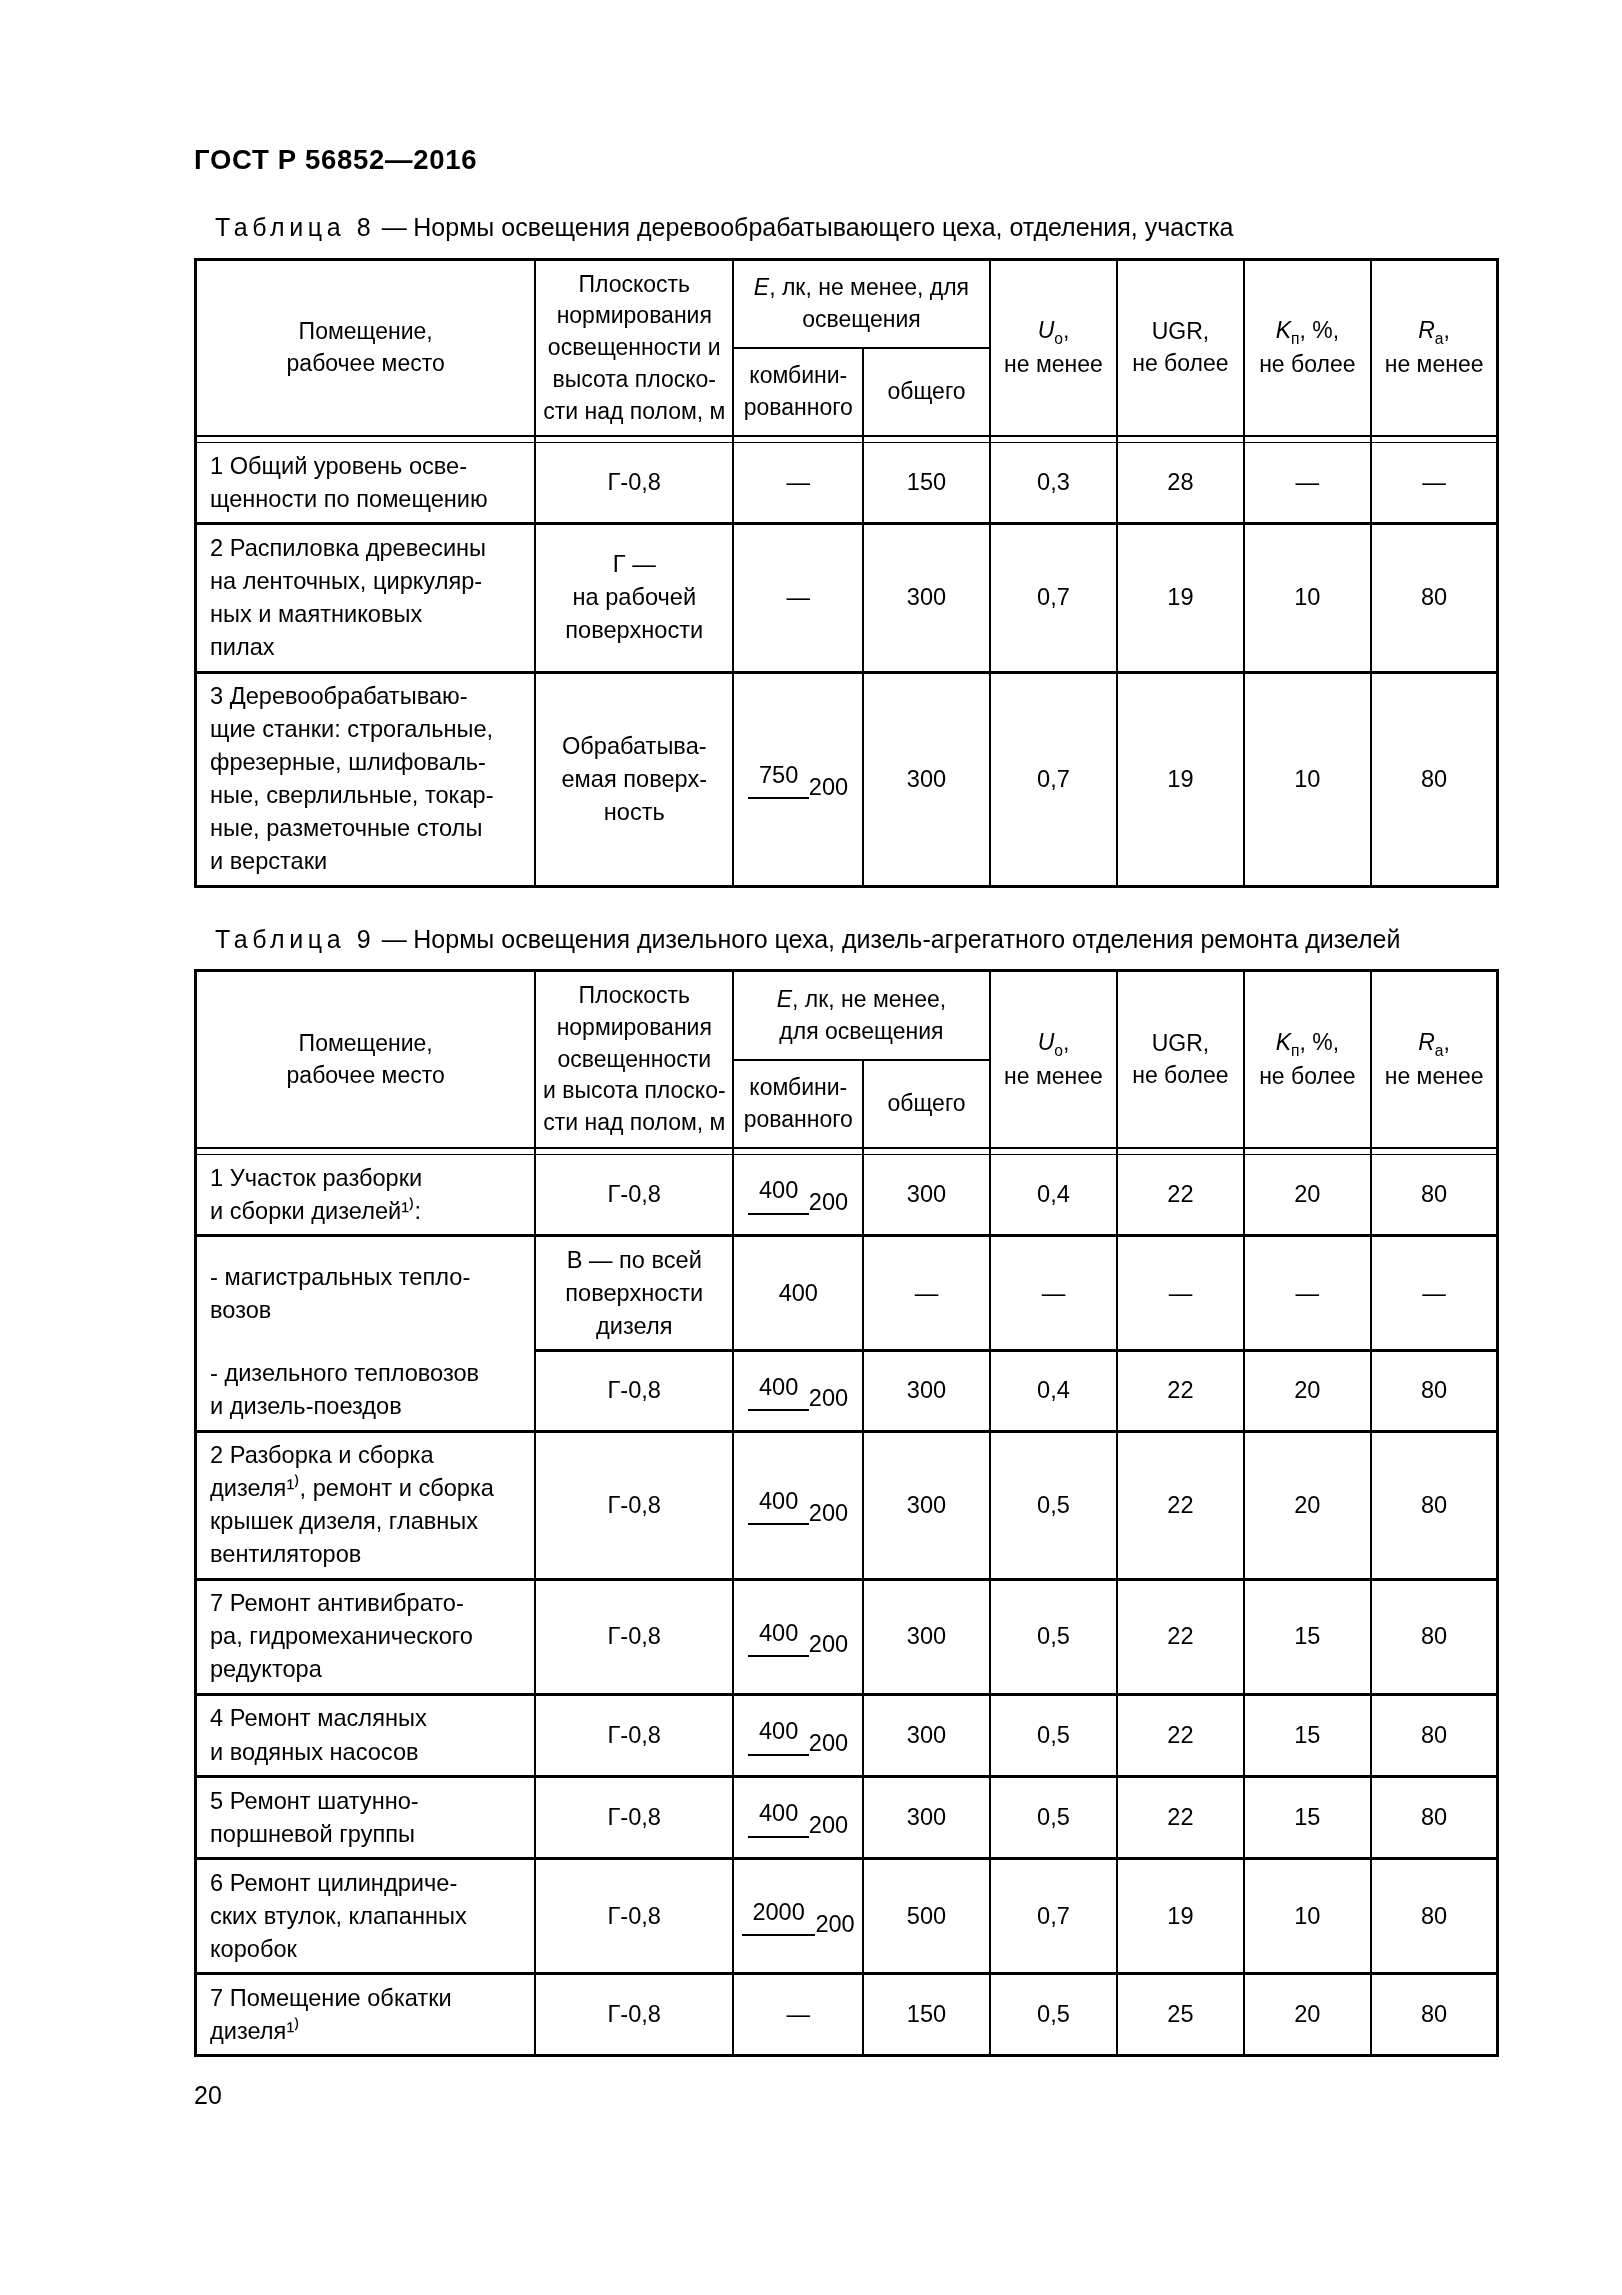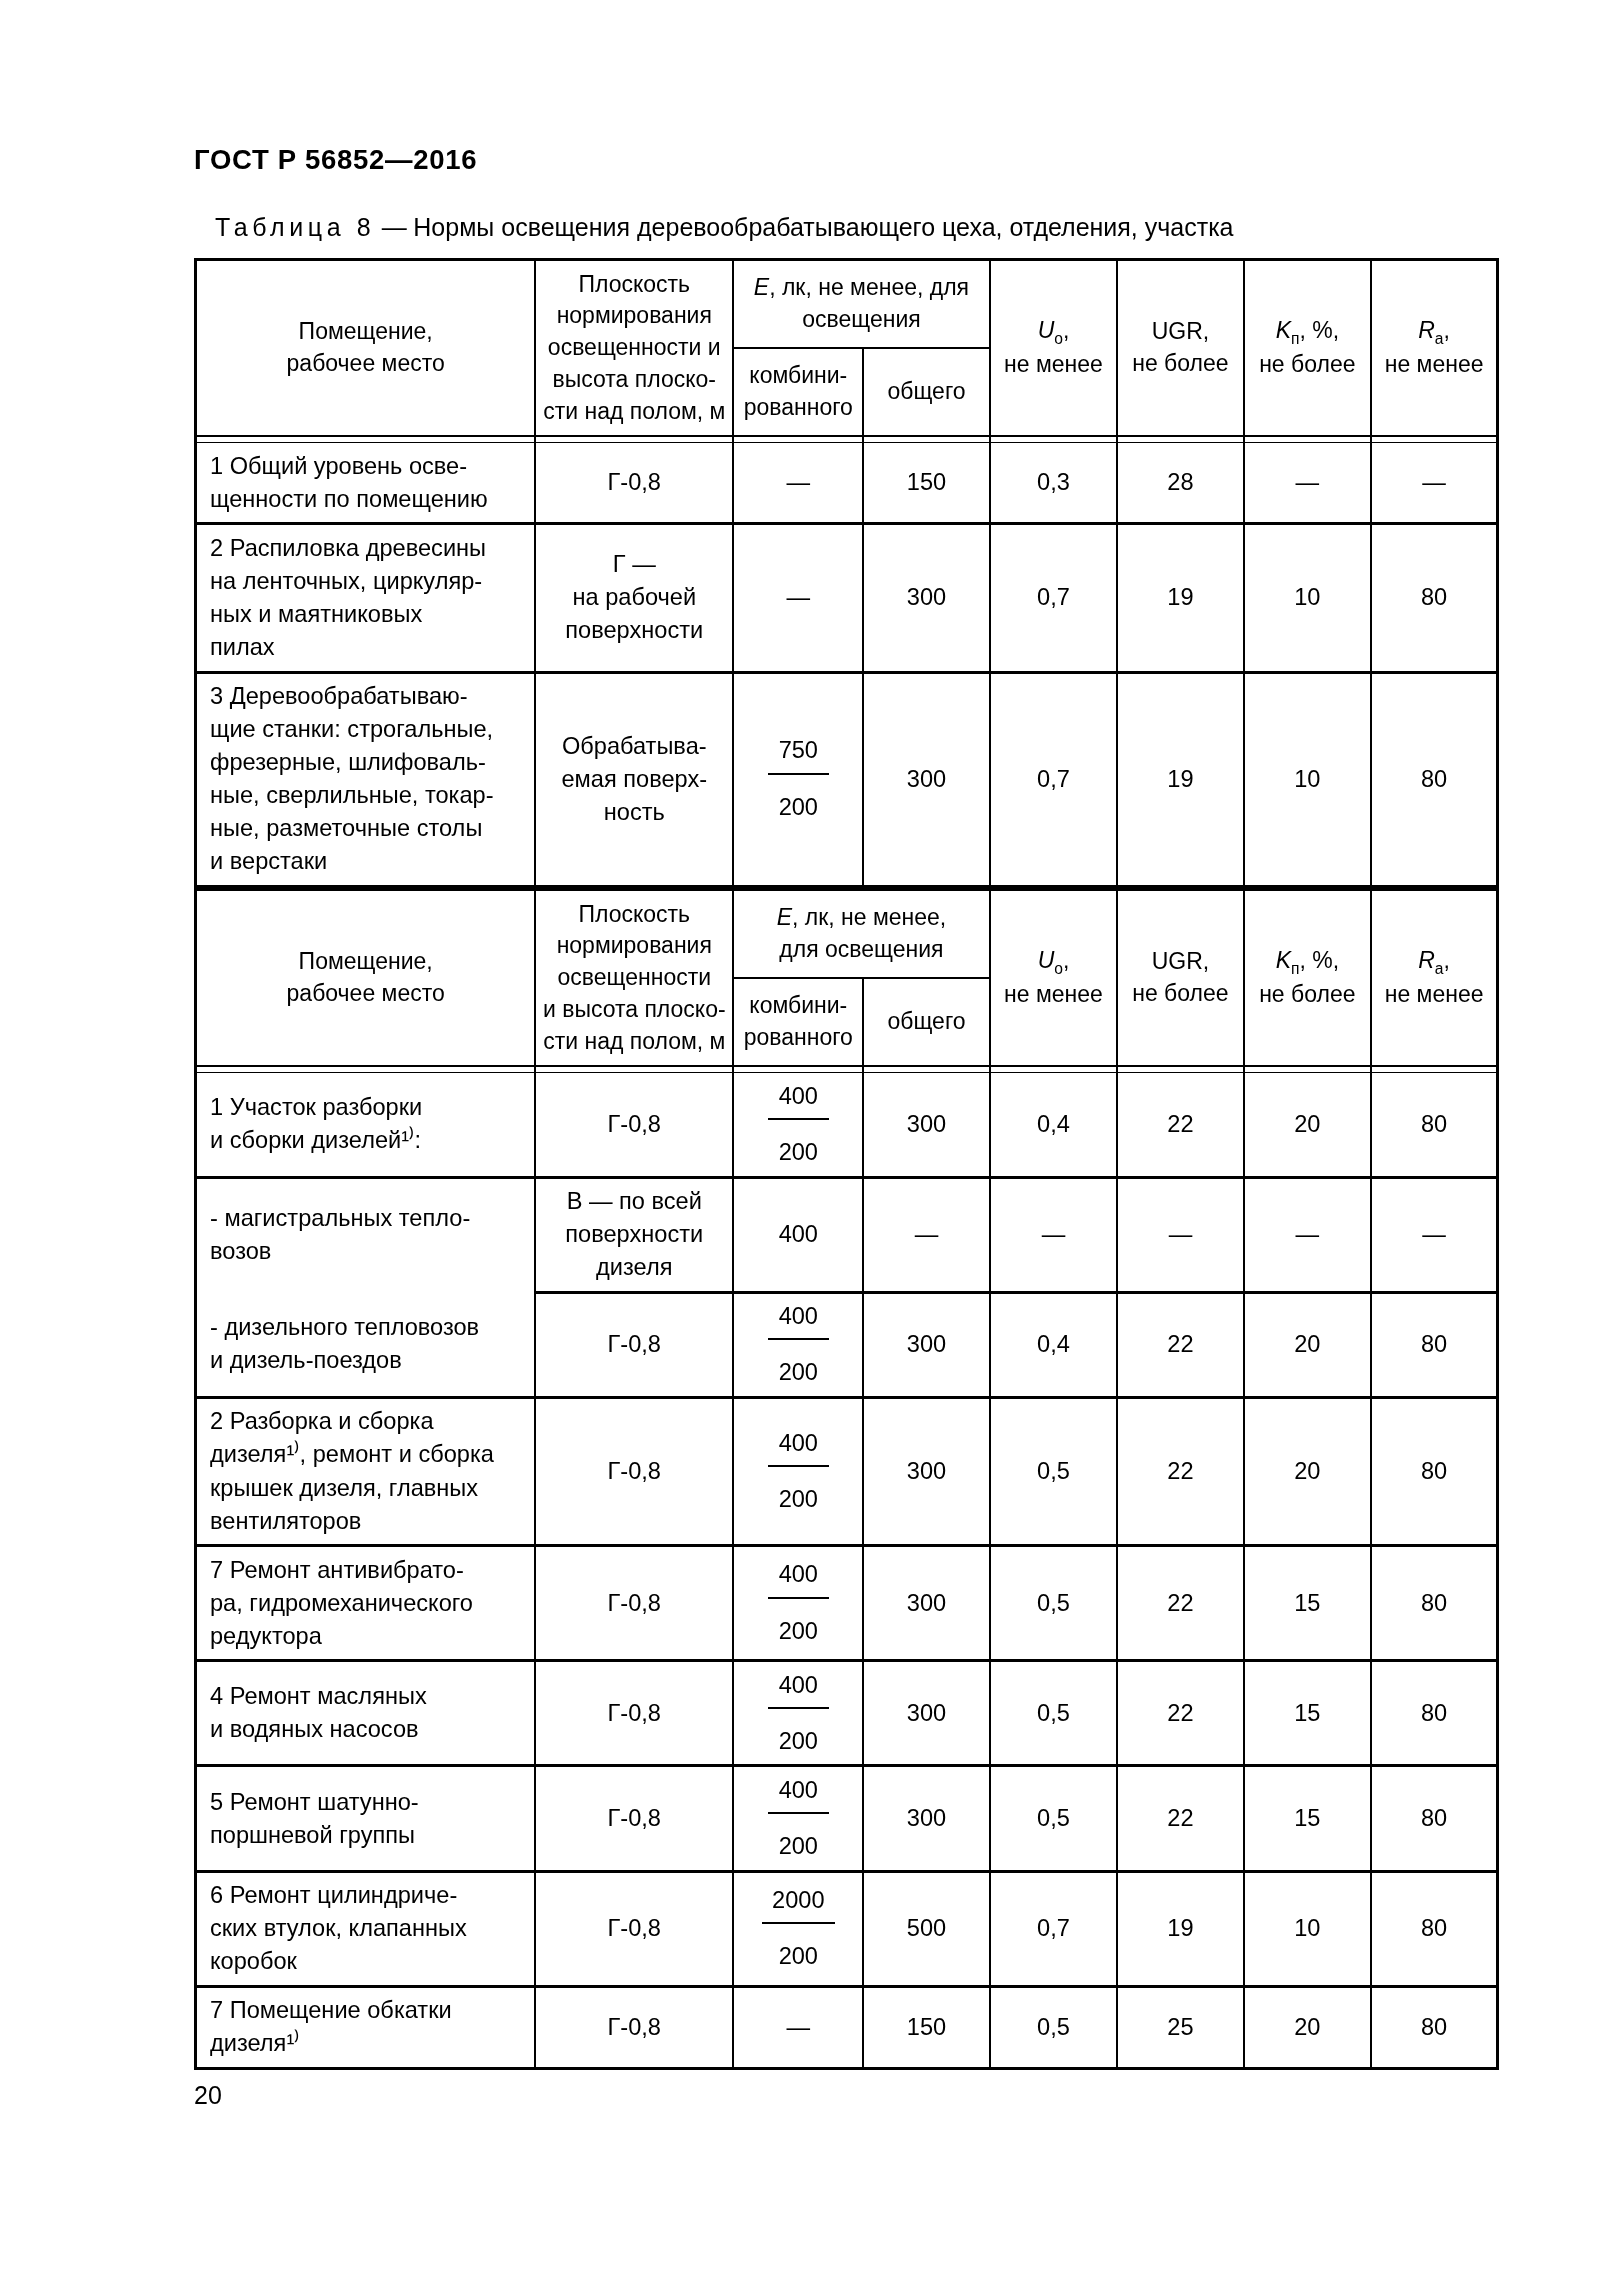--- a/index.html
+++ b/index.html
@@ -63,21 +63,21 @@
     border-top: 0;
     border-bottom: 1.3px solid #000;
   }
   table.gost td.nobot { border-bottom: 0; }
 
   .sym { font-style: italic; }
   sub { font-size: 68%; font-style: normal; }
 
   .frac {
     display: inline-flex;
-    flex-direction: column;
+    flex-direction: row;
     align-items: center;
     vertical-align: middle;
   }
   .frac .fnum {
     border-bottom: 2.6px solid #000;
     padding: 0 10.5px 5.2px;
   }
   .frac .fden { padding-top: 16px; }
 
   .page-num {
@@ -184,20 +184,23 @@
         <td><span class="frac"><span class="fnum">750</span><span class="fden">200</span></span></td>
         <td>300</td>
         <td>0,7</td>
         <td>19</td>
         <td>10</td>
         <td>80</td>
       </tr>
     </tbody>
   </table>
 
+  <div class="caption">
+    <span class="cap-label">Таблица 9</span><span class="cap-sep">—</span><span>Нормы освещения дизельного цеха, дизель-агрегатного отделения ремонта дизелей</span>
+  </div>
 
   <table class="gost">
     <colgroup>
       <col style="width:26.1%">
         <col style="width:15.2%">
         <col style="width:10.0%">
         <col style="width:9.7%">
       <col style="width:9.8%">
         <col style="width:9.7%">
         <col style="width:9.8%">

